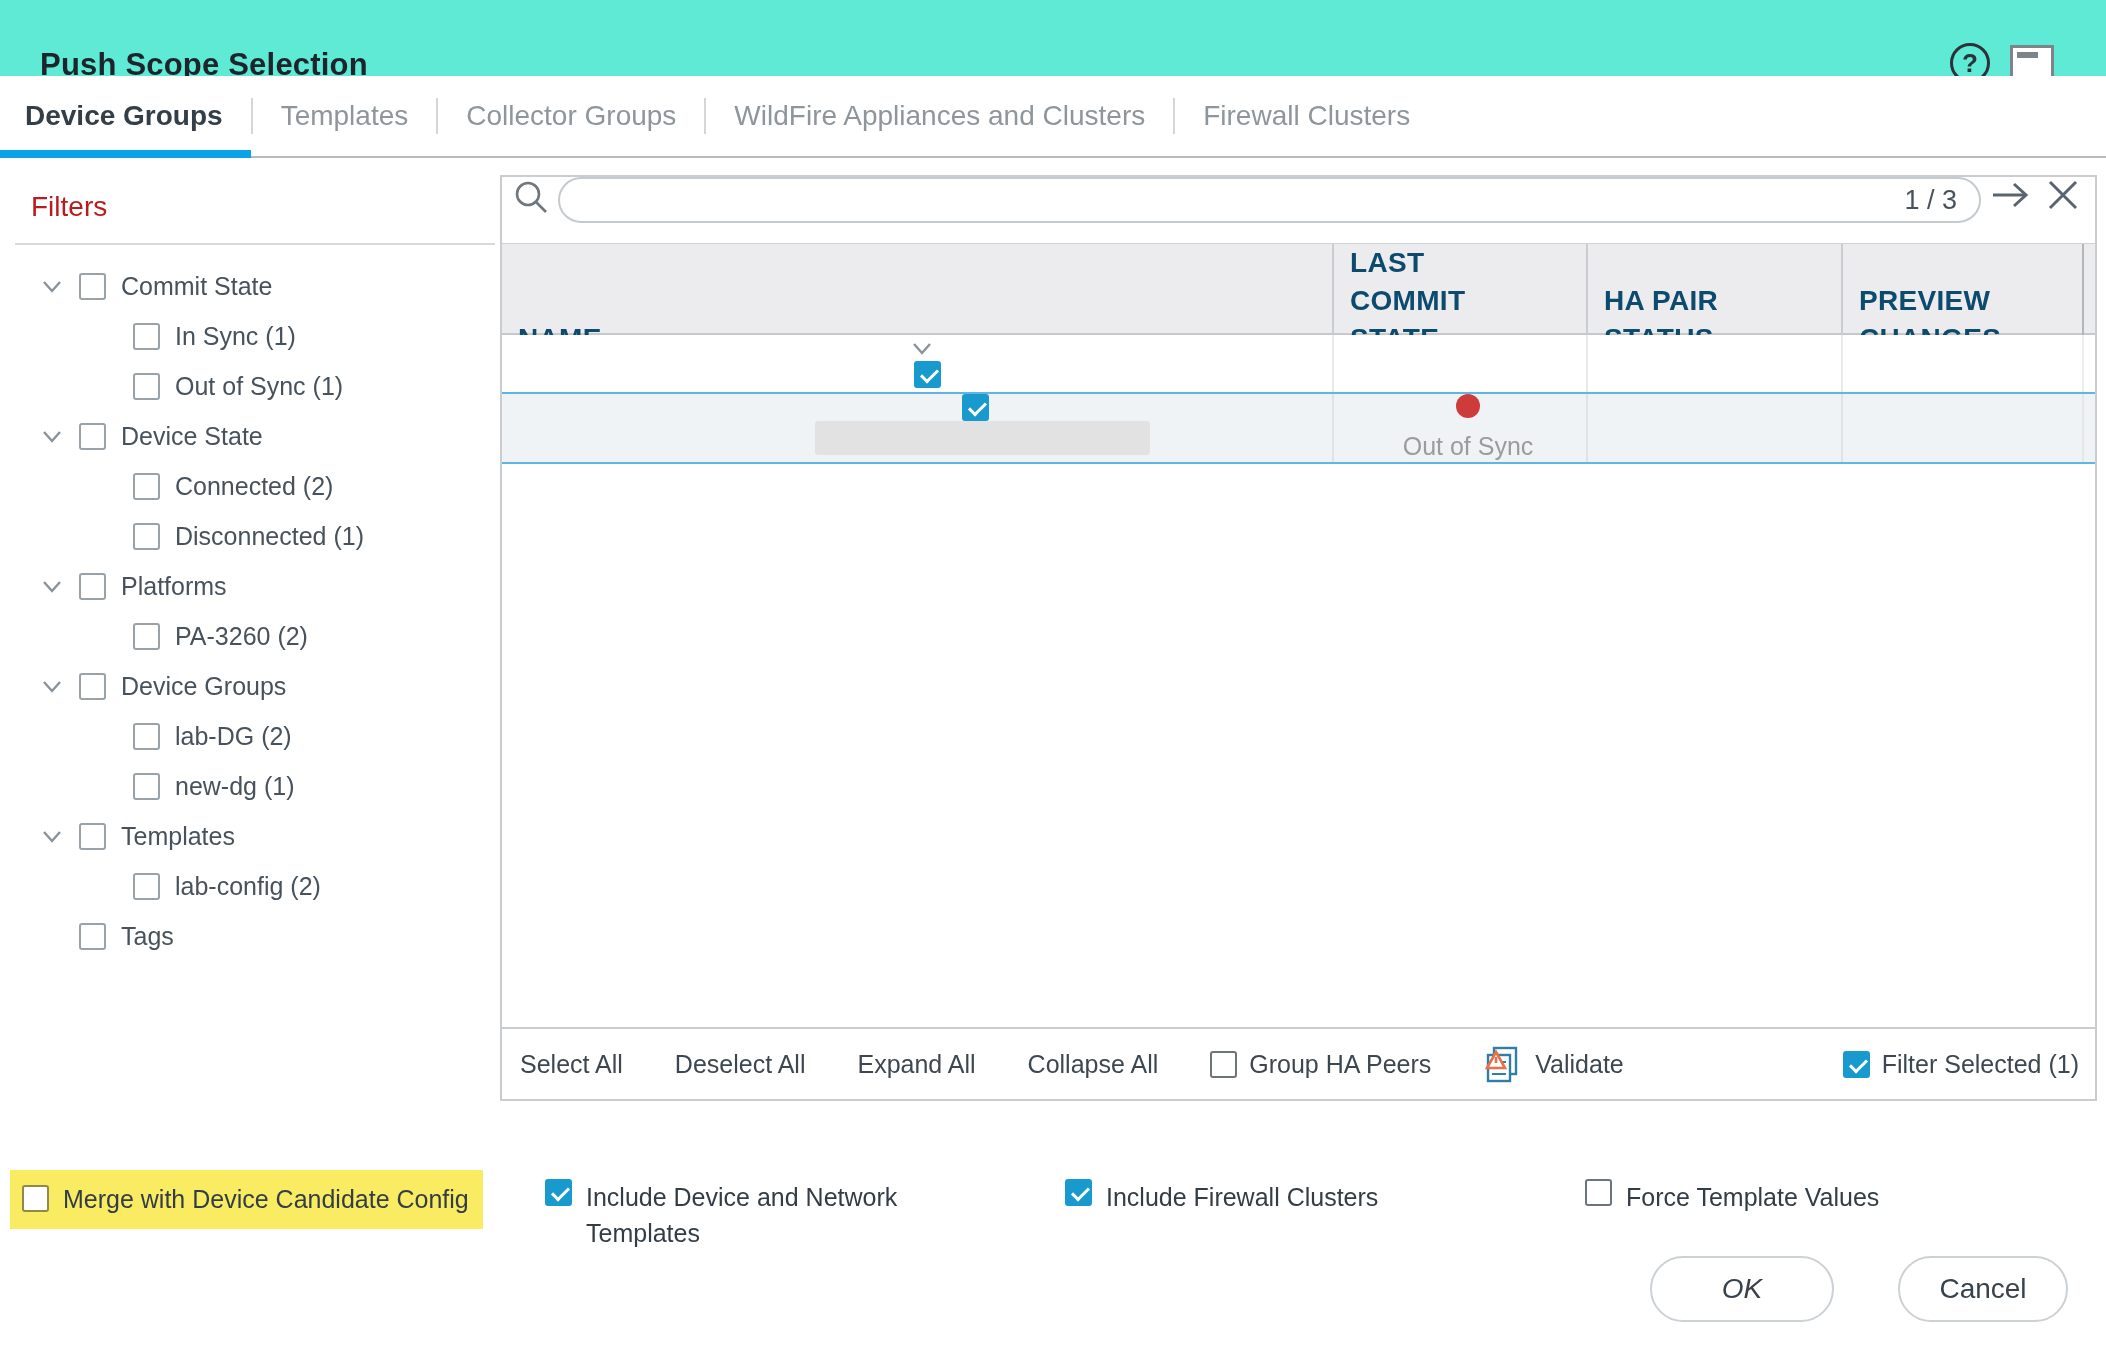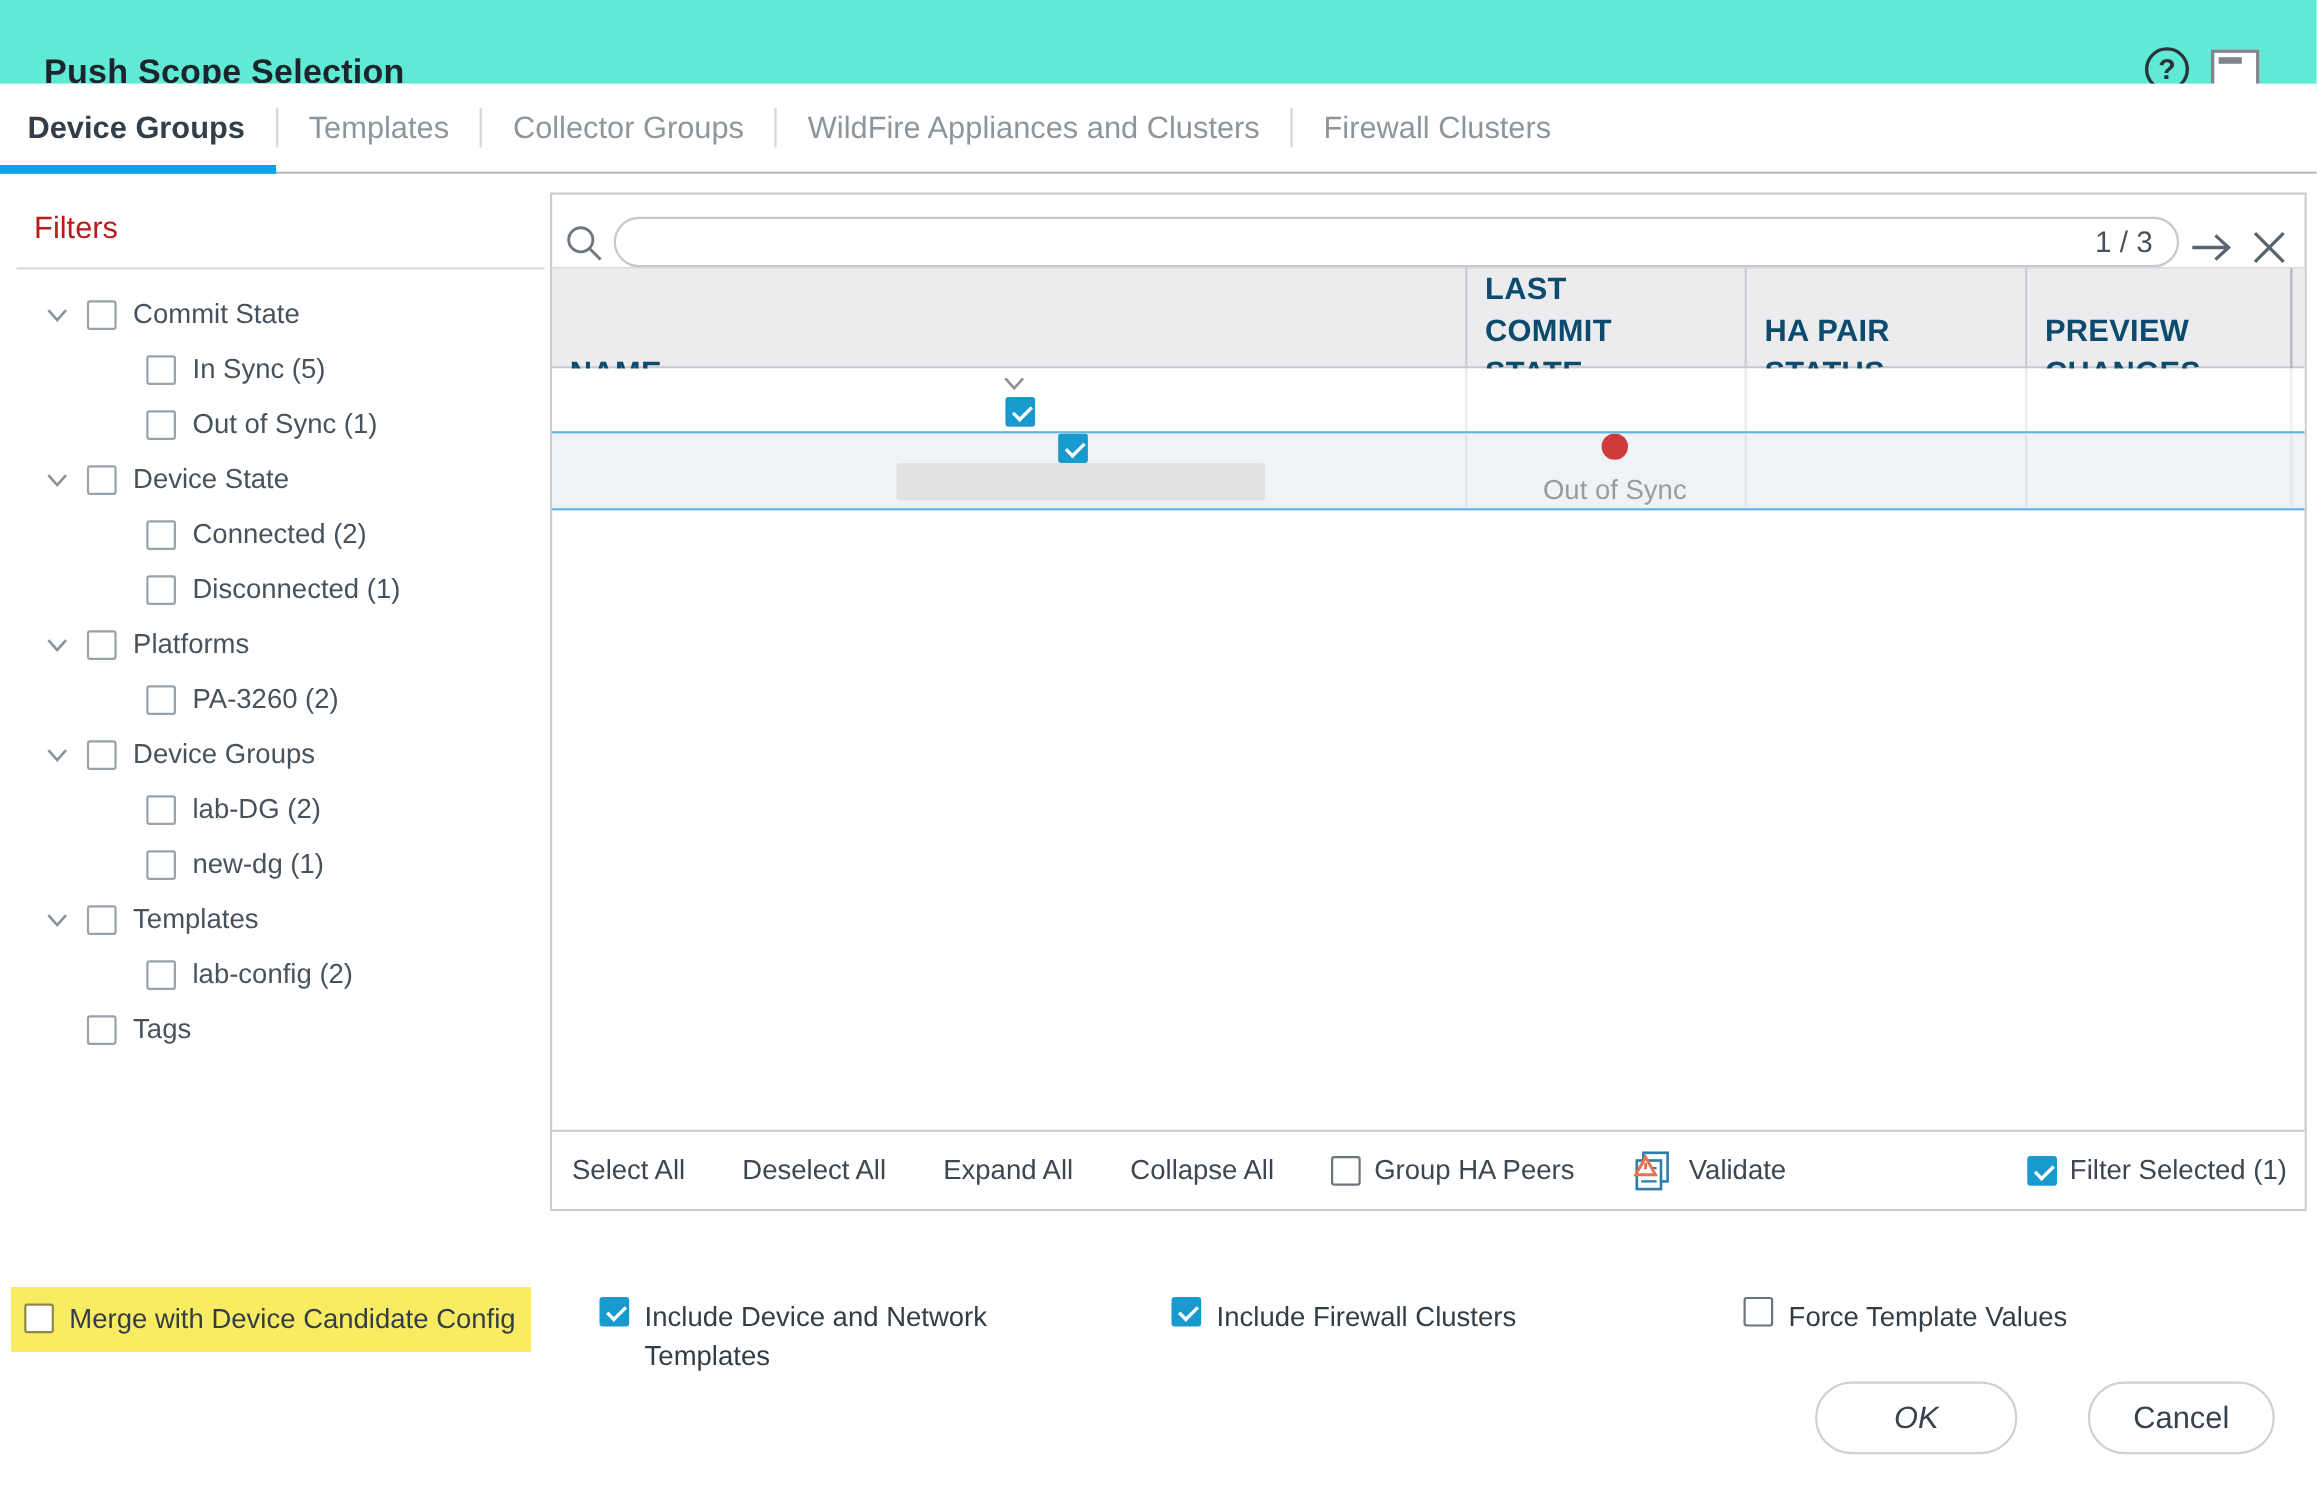--- a/index.html
+++ b/index.html
@@ -38,21 +38,21 @@
   .cb { width:27px; height:27px; flex:0 0 27px; border:2px solid #9aa2a9; border-radius:3px; background:#fff; position:relative; }
   .cb.dark { border-color:#6d757c; }
   .cb.checked { background:#189ace; border-color:#189ace; }
   .cb.checked::after { content:""; position:absolute; left:5px; top:6px; width:14px; height:7px;
                        border-left:3px solid #fff; border-bottom:3px solid #fff; transform:rotate(-45deg); }
   .tlabel { margin-left:15px; font-size:25px; color:#48525c; white-space:nowrap; }
 
   
   .tpanel { position:absolute; left:500px; top:175px; width:1597px; height:926px;
             border:2px solid #c9ccd0; background:#fff; display:flex; flex-direction:column; }
-  .searchrow { height:66px; display:flex; align-items:flex-end; padding:0 10px 0 6px; }
+  .searchrow { height:66px; display:flex; align-items:flex-start; padding:0 10px 0 6px; }
   .search-ic { width:42px; height:42px; flex:0 0 42px; margin:0 6px 0 2px; }
   .searchpill { flex:1; height:46px; border:2px solid #c5cace; border-radius:23px; background:#fff;
                 display:flex; align-items:center; }
   .search-input { flex:1; border:none; outline:none; background:transparent; font-size:25px;
                   color:#333d47; padding:0 10px 0 22px; font-family:"Liberation Sans", sans-serif; }
   .matchcount { font-size:27px; color:#49525c; padding-right:22px; white-space:nowrap; }
   .nav-ic { width:44px; height:36px; margin-left:8px; }
 
   .grid { display:grid; grid-template-columns:830px 254px 255px 241px 13px; }
   .thead { background:#ececee; border-top:1px solid #d2d2d2; border-bottom:2px solid #c6c9cc; height:92px; }
@@ -141,21 +141,21 @@
 
     <div class="trow">
       <svg class="chev" viewBox="0 0 26 26">
           <polyline points="5,9 13,18 21,9" fill="none" stroke="#8a939b" stroke-width="2.4"></polyline>
         </svg>
       <div class="cb"></div>
       <div class="tlabel">Commit State</div>
     </div>
     <div class="trow child">
       <div class="cb"></div>
-      <div class="tlabel">In Sync (5)</div>
+      <div class="tlabel">In Sync (1)</div>
     </div>
     <div class="trow child">
       <div class="cb"></div>
       <div class="tlabel">Out of Sync (1)</div>
     </div>
 
     <div class="trow">
       <svg class="chev" viewBox="0 0 26 26">
           <polyline points="5,9 13,18 21,9" fill="none" stroke="#8a939b" stroke-width="2.4"></polyline>
         </svg>

